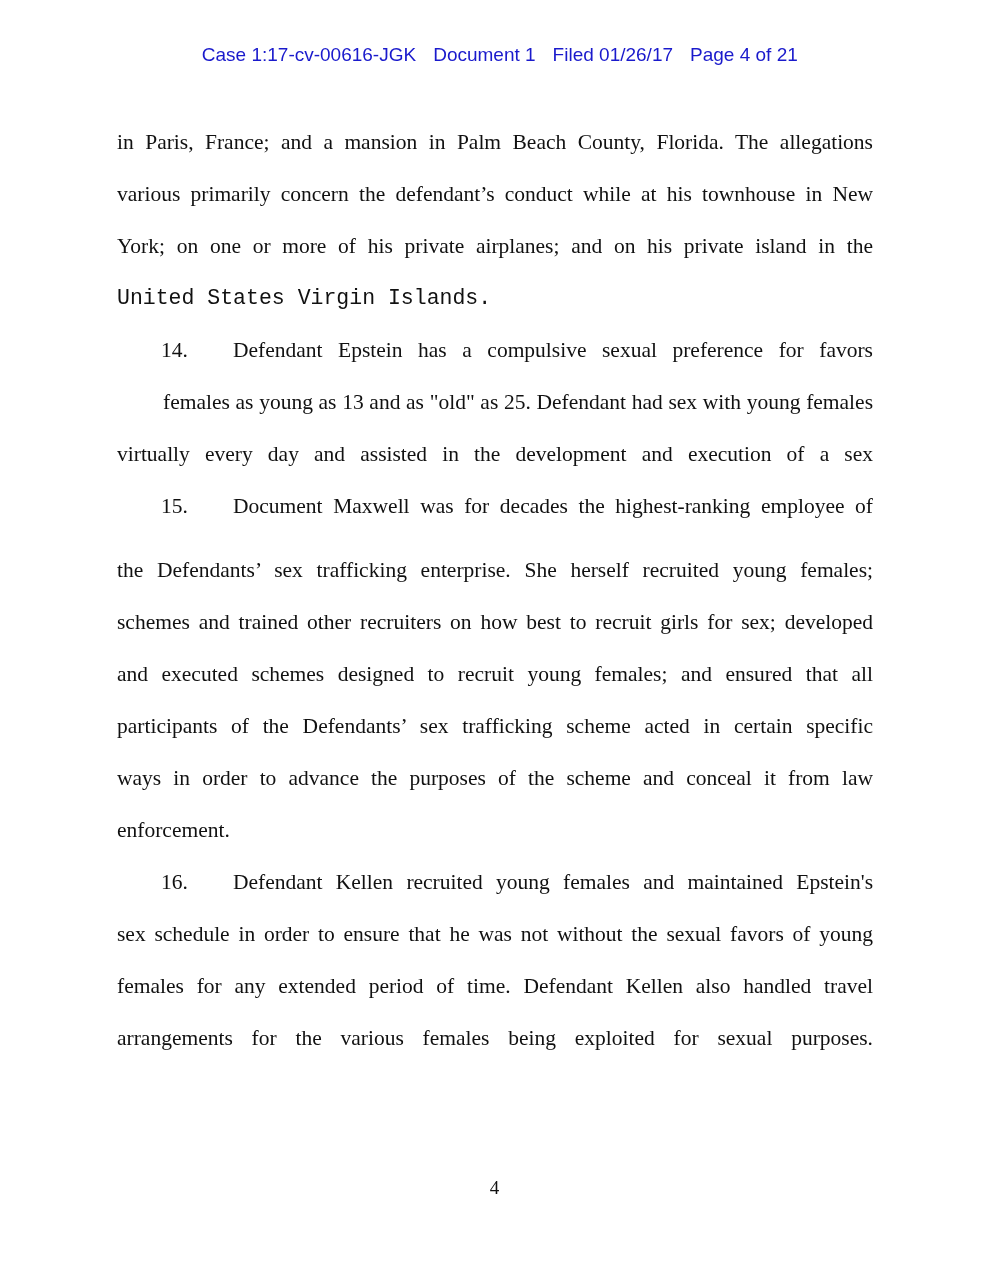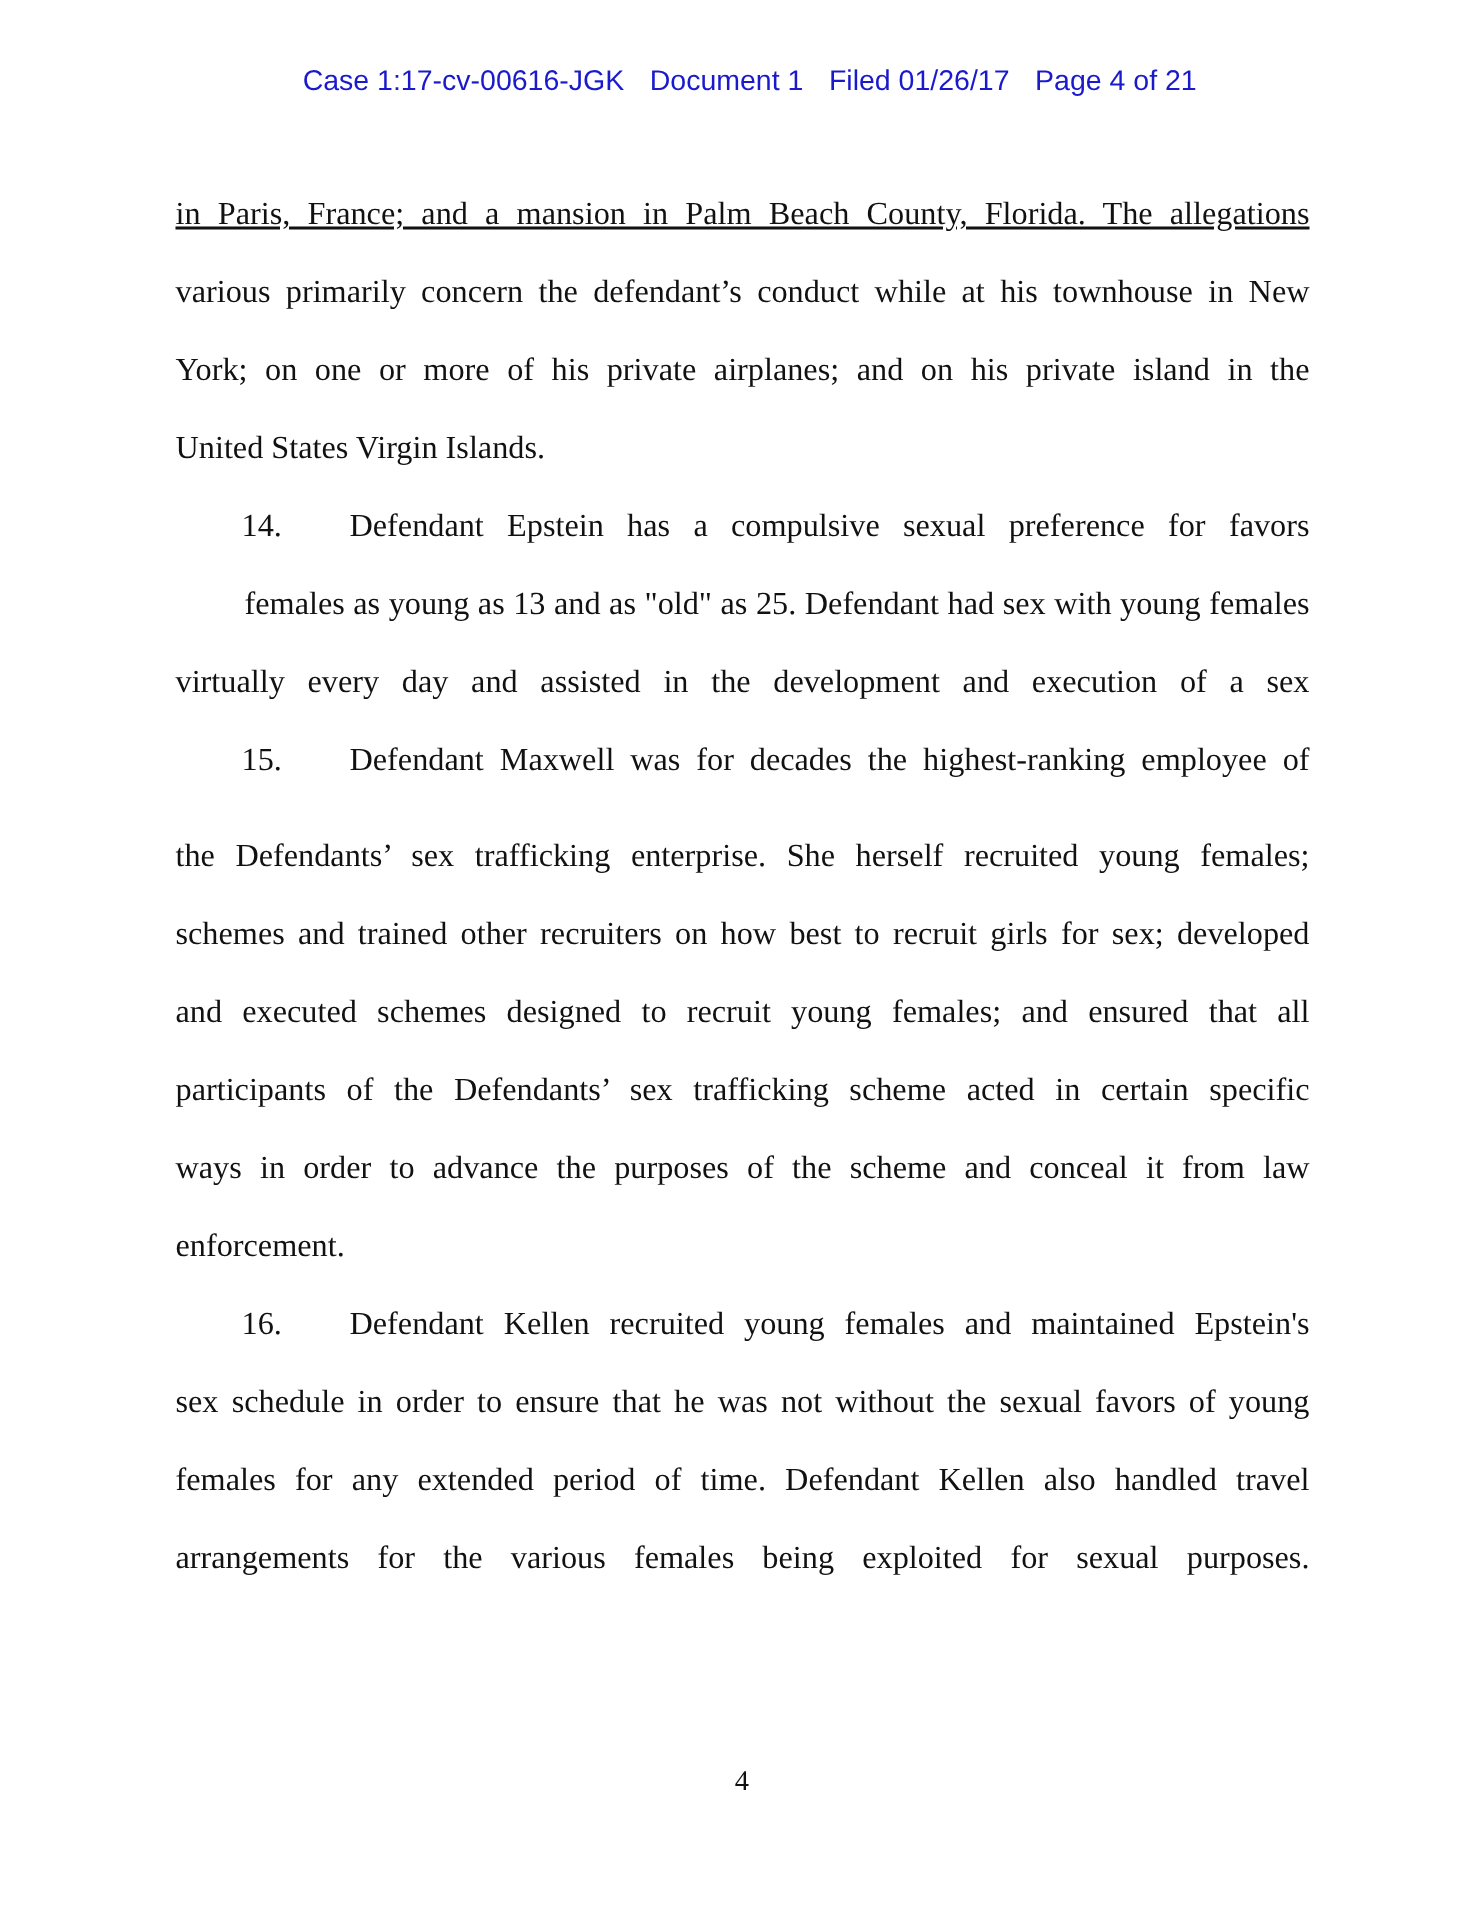--- a/index.html
+++ b/index.html
@@ -67,34 +67,34 @@
 </head>
 <body>
 
 <div class="header">
   <span>Case 1:17-cv-00616-JGK</span><span class="gap"></span><span>Document 1</span><span class="gap"></span><span>Filed 01/26/17</span><span class="gap"></span><span>Page 4 of 21</span>
 </div>
 
 <div class="body-text">
 
   <div>
-    <div class="line" style="white-space: normal; text-decoration: underline;">in Paris, France; and a mansion in Palm Beach County, Florida.  The allegations</div>
+    <div class="line" style="white-space: normal;">in Paris, France; and a mansion in Palm Beach County, Florida.  The allegations</div>
     <div class="line" style="white-space: normal;">various primarily concern the defendant’s conduct while at his townhouse in New</div>
     <div class="line" style="white-space: normal;">York; on one or more of his private airplanes; and on his private island in the</div>
-    <div class="line last" style="white-space: normal;">United States Virgin Islands.</div>
+    <div class="line last" style="white-space: normal; font-family: Liberation Mono, monospace;">United States Virgin Islands.</div>
   </div>
 
   <div>
     <div class="line" style="white-space: normal;"><span class="para-num">14.</span><span>Defendant Epstein has a compulsive sexual preference for favors</span></div>
     <div class="line" style="white-space: normal; margin-left: 46px;">females as young as 13 and as "old" as 25.  Defendant had sex with young females</div>
     <div class="line" style="white-space: normal;">virtually every day and assisted in the development and execution of a sex</div>
   </div>
 
   <div>
-    <div class="line" style="white-space: normal;"><span class="para-num">15.</span><span>Defendant Maxwell was for decades the highest-ranking employee of</span></div>
+    <div class="line" style="white-space: normal;"><span class="para-num">15.</span><span>Document Maxwell was for decades the highest-ranking employee of</span></div>
     <div class="line" style="white-space: normal; margin-top: 12px;">the Defendants’ sex trafficking enterprise.  She herself recruited young females;</div>
     <div class="line" style="white-space: normal;">schemes and trained other recruiters on how best to recruit girls for sex; developed</div>
     <div class="line" style="white-space: normal;">and executed schemes designed to recruit young females; and ensured that all</div>
     <div class="line" style="white-space: normal;">participants of the Defendants’ sex trafficking scheme acted in certain specific</div>
     <div class="line" style="white-space: normal;">ways in order to advance the purposes of the scheme and conceal it from law</div>
     <div class="line last" style="white-space: normal;">enforcement.</div>
   </div>
 
   <div>
     <div class="line" style="white-space: normal;"><span class="para-num">16.</span><span>Defendant Kellen recruited young females and maintained Epstein's</span></div>

